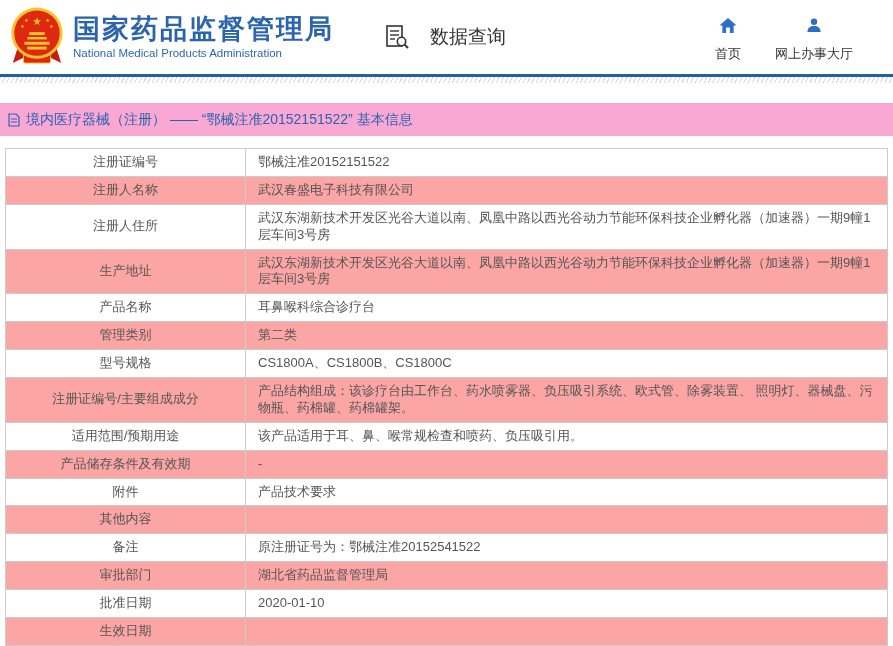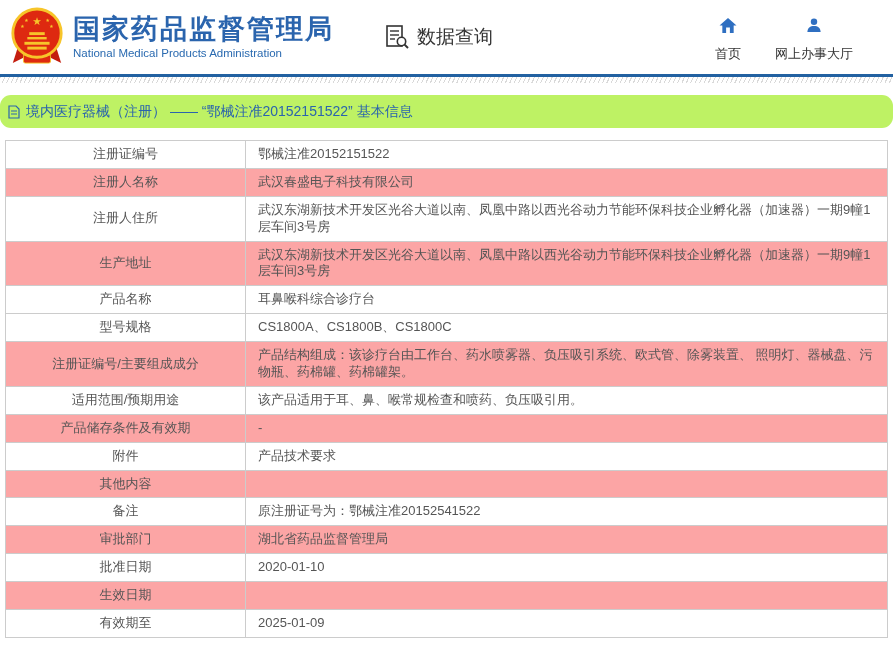--- a/index.html
+++ b/index.html
@@ -9,33 +9,33 @@
     background: #fff;
     font-family: "Liberation Sans", "DejaVu Sans", sans-serif;
   }
 
   
   .site-header { height: 74px; display: flex; align-items: center; background:#fff; }
   .emblem { margin-left: 8px; flex: 0 0 auto; }
   .org { margin-left: 7px; }
   .org-cn { font-size: 27px; font-weight: bold; color: #2a64ad; letter-spacing: 2px; line-height: 1.1; }
   .org-en { font-size: 11.5px; color: #2a6ab0; margin-top: 2px; }
-  .dq { display: flex; align-items: flex-start; margin-left: 50px; gap: 7px; cursor: pointer; }
+  .dq { display: flex; align-items: flex-start; margin-left: 50px; gap: 20px; cursor: pointer; }
   .dq-label { font-size: 19px; color: #333; }
   .top-nav { margin-left: auto; display: flex; gap: 34px; margin-right: 40px; padding-top: 6px; }
   .nav-item { display: flex; flex-direction: column; align-items: center; gap: 11px;
               font-size: 13px; color: #333; cursor: pointer; }
 
   .blue-line { height: 3px; background: #2261a1; }
   .hatch { height: 6px; background: repeating-linear-gradient(115deg, #d9d9d9 0 1px, #ffffff 1px 4px); }
 
   
-  .crumb { margin-top: 12px; height: 33px; background: #bef264;
+  .crumb { margin-top: 20px; height: 33px; background: #f9a8d4;
            display: flex; align-items: center; gap: 6px; padding-left: 8px;
-           color: #2a64ad; font-size: 14px; border-radius: 11px; }
+           color: #2a64ad; font-size: 14px; }
 
   
   table.info { border-collapse: collapse; table-layout: fixed;
                margin: 12px 5px 0 5px; width: 883px; }
   table.info td { border: 1px solid #ccc; font-size: 13px; color: #555;
                   padding: 5px 12px; line-height: 1.3; vertical-align: middle;
                   word-break: break-all; }
   td.label { text-align: center; white-space: nowrap; }
   tr.alt { background: #fca5a5; }
 </style>
@@ -124,20 +124,24 @@
     <td class="value">武汉东湖新技术开发区光谷大道以南、凤凰中路以西光谷动力节能环保科技企业孵化器（加速器）一期9幢1层车间3号房</td>
   </tr>
       <tr class="alt">
     <td class="label">生产地址</td>
     <td class="value">武汉东湖新技术开发区光谷大道以南、凤凰中路以西光谷动力节能环保科技企业孵化器（加速器）一期9幢1层车间3号房</td>
   </tr>
       <tr>
     <td class="label">产品名称</td>
     <td class="value">耳鼻喉科综合诊疗台</td>
   </tr>
+      <tr class="alt">
+    <td class="label">管理类别</td>
+    <td class="value">第二类</td>
+  </tr>
       <tr>
     <td class="label">型号规格</td>
     <td class="value">CS1800A、CS1800B、CS1800C</td>
   </tr>
       <tr class="alt">
     <td class="label">注册证编号/主要组成成分</td>
     <td class="value">产品结构组成：该诊疗台由工作台、药水喷雾器、负压吸引系统、欧式管、除雾装置、 照明灯、器械盘、污物瓶、药棉罐、药棉罐架。</td>
   </tr>
       <tr>
     <td class="label">适用范围/预期用途</td>

